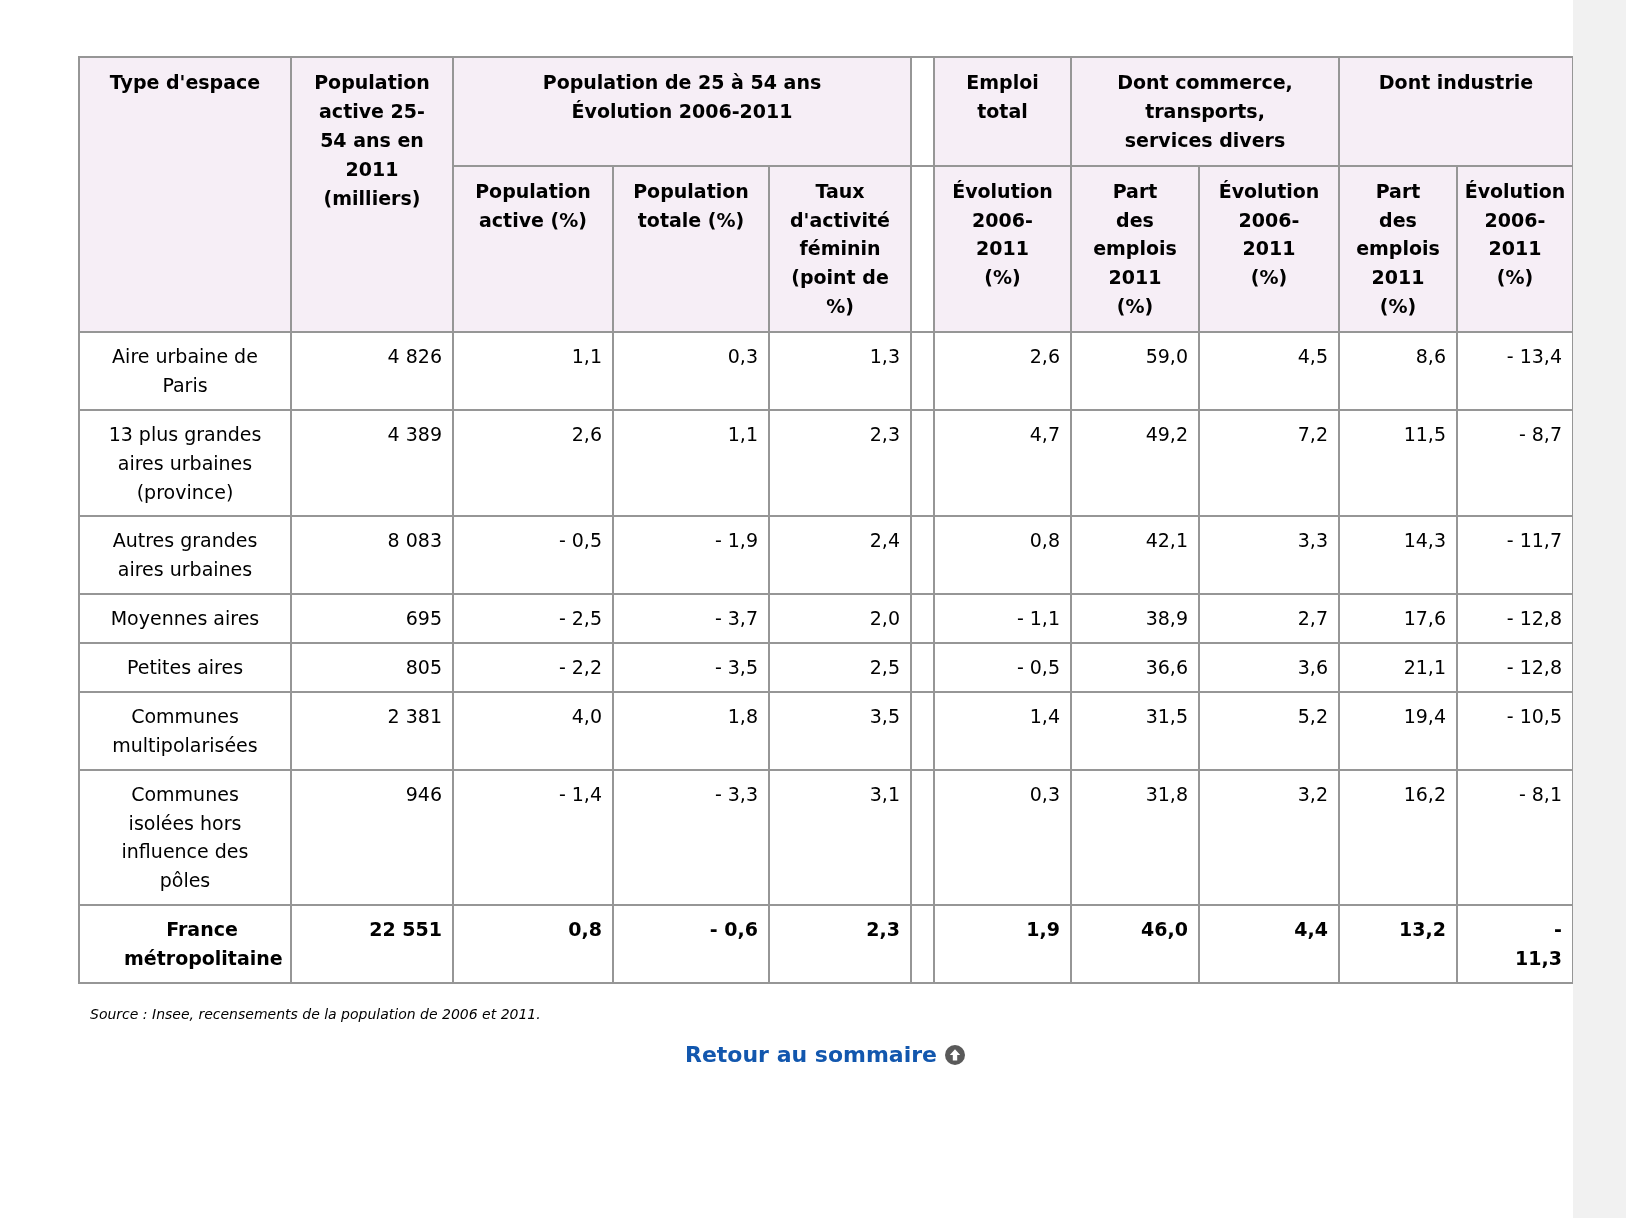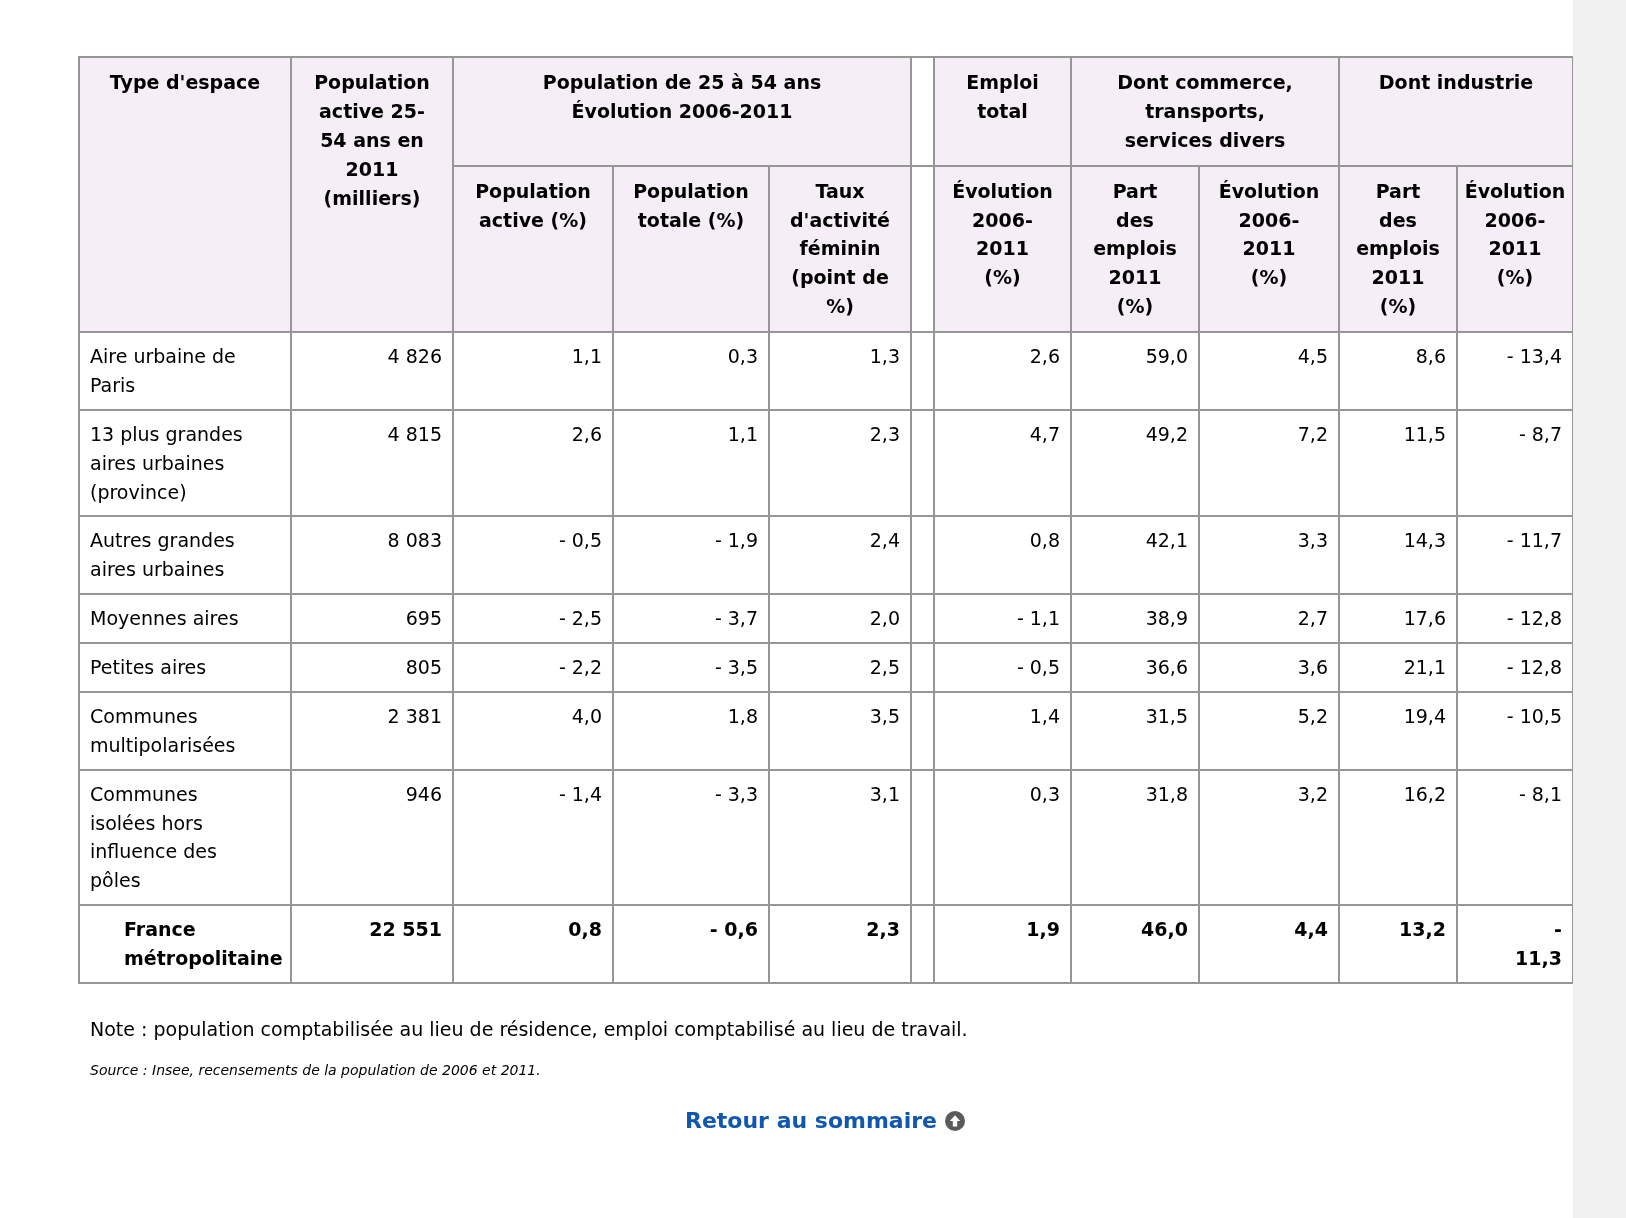--- a/index.html
+++ b/index.html
@@ -51,21 +51,21 @@
     font-weight: bold;
     text-align: center;
     padding: 10px 0;
     white-space: pre-line;
   }
   table.fig td {
     background: #ffffff;
     padding: 9px 10px;
   }
   td.lbl {
-    text-align: left;
+    text-align: center;
     white-space: pre-line;
     padding-left: 12px;
   }
   td.num { text-align: right; }
   td.gap {
     border-top: none;
     border-bottom: none;
     background: #ffffff;
     padding: 0;
   }
@@ -75,21 +75,21 @@
     margin: 34px 0 0 12px;
   }
   p.source {
     font-size: 14px;
     font-style: italic;
     margin: 22px 0 0 12px;
   }
   .backlink-wrap {
     width: 1494px;
     text-align: center;
-    margin-top: 30px;
+    margin-top: 20px;
   }
   a.backlink {
     color: #1257ae;
     font-weight: bold;
     font-size: 22px;
     text-decoration: none;
   }
   a.backlink .up-icon {
     vertical-align: -3px;
     margin-left: 8px;
@@ -182,21 +182,21 @@
         <td class="num">2,6</td>
         <td class="num">59,0</td>
         <td class="num">4,5</td>
         <td class="num">8,6</td>
         <td class="num">- 13,4</td>
       </tr>
       <tr>
         <td class="lbl">13 plus grandes
 aires urbaines
 (province)</td>
-        <td class="num">4 815</td>
+        <td class="num">4 389</td>
         <td class="num">2,6</td>
         <td class="num">1,1</td>
         <td class="num">2,3</td>
         <td class="gap"></td>
         <td class="num">4,7</td>
         <td class="num">49,2</td>
         <td class="num">7,2</td>
         <td class="num">11,5</td>
         <td class="num">- 8,7</td>
       </tr>
@@ -280,21 +280,20 @@
         <td class="gap"></td>
         <td class="num">1,9</td>
         <td class="num">46,0</td>
         <td class="num">4,4</td>
         <td class="num">13,2</td>
         <td class="num">- 11,3</td>
       </tr>
     </tbody>
   </table>
 
-  <p class="note">Note : population comptabilisée au lieu de résidence, emploi comptabilisé au lieu de travail.</p>
   <p class="source">Source : Insee, recensements de la population de 2006 et 2011.</p>
 
   <div class="backlink-wrap">
     <a class="backlink" href="#"><span>Retour au sommaire</span><svg class="up-icon" width="20" height="20" viewBox="0 0 20 20">
           <circle cx="10" cy="10" r="10" fill="#5a5a5a"></circle>
           <path d="M10 4.2 L15.2 10 H12.2 V15.6 H7.8 V10 H4.8 Z" fill="#ffffff"></path>
         </svg></a>
   </div>
 
 </div>

